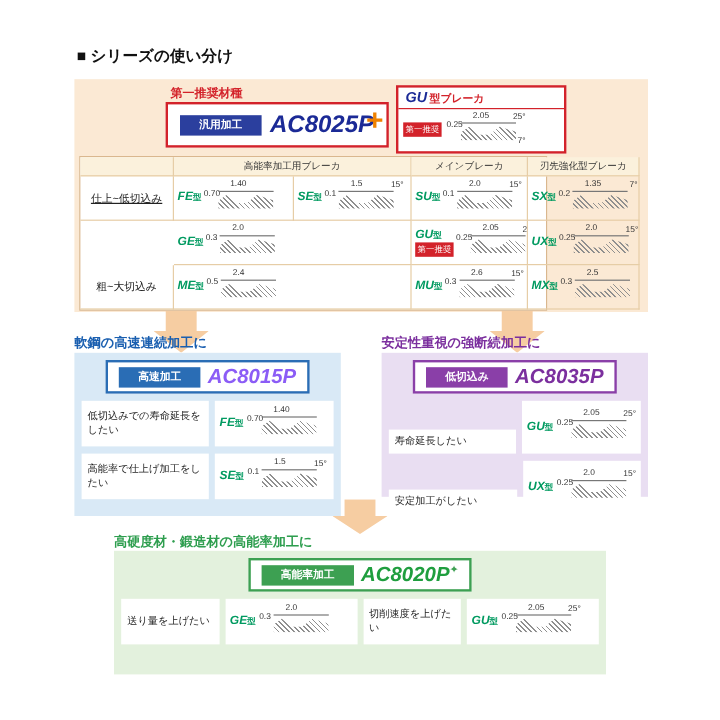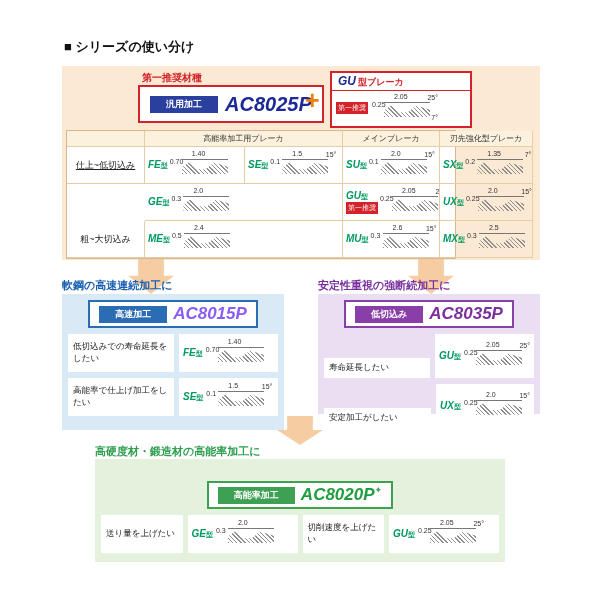--- a/index.html
+++ b/index.html
@@ -54,21 +54,21 @@
   #h-green{left:95px;top:444px;width:410px;color:#2e9e4f;}
   
   .panel{position:absolute;padding:6px;box-sizing:border-box;}
   .strip{background:#fff;display:flex;align-items:center;gap:6px;padding:2px 9px;width:max-content;margin:0 auto;}
   .gname{font-size:17px;font-weight:bold;font-style:italic;white-space:nowrap;}
   .p-blue{left:62px;top:294px;width:222px;height:136px;background:#d9e9f6;}
   .p-blue .strip{border:2px solid #2a6db5;} .p-blue .tagchip{background:#2a6db5;} .p-blue .gname{color:#8b5cf6;}
   .p-purple{left:318px;top:294px;width:222px;height:120px;background:#e9def2;}
   .p-purple .strip{border:2px solid #8a3fa8;} .p-purple .tagchip{background:#8a3fa8;} .p-purple .gname{color:#7b2f9e;}
   .p-green{left:95px;top:459px;width:410px;height:103px;background:#e3f1dd;}
-  .p-green .strip{border:2px solid #3da052;margin-top:16px;} .p-green .tagchip{background:#3da052;} .p-green .gname{color:#1f9e3e;}
+  .p-green .strip{border:2px solid #3da052;} .p-green .tagchip{background:#3da052;} .p-green .gname{color:#1f9e3e;}
   .spark{font-size:9px;color:#3da052;vertical-align:super;font-style:normal;}
   .prow{display:flex;gap:5px;margin-top:6px;align-items:stretch;}
   .want{background:#fff;font-size:8.5px;padding:4px 5px;width:106px;box-sizing:border-box;
         display:flex;align-items:center;line-height:1.4;}
   .p-purple .want{width:112px;margin-top:24px;}
   .dbox{background:#fff;flex:1;display:flex;align-items:center;gap:3px;padding:2px 4px;min-height:34px;}
   .p-green .prow{justify-content:center;}
   .p-green .want{width:94px;}
   .p-green .dbox{flex:none;width:102px;}
 </style>

